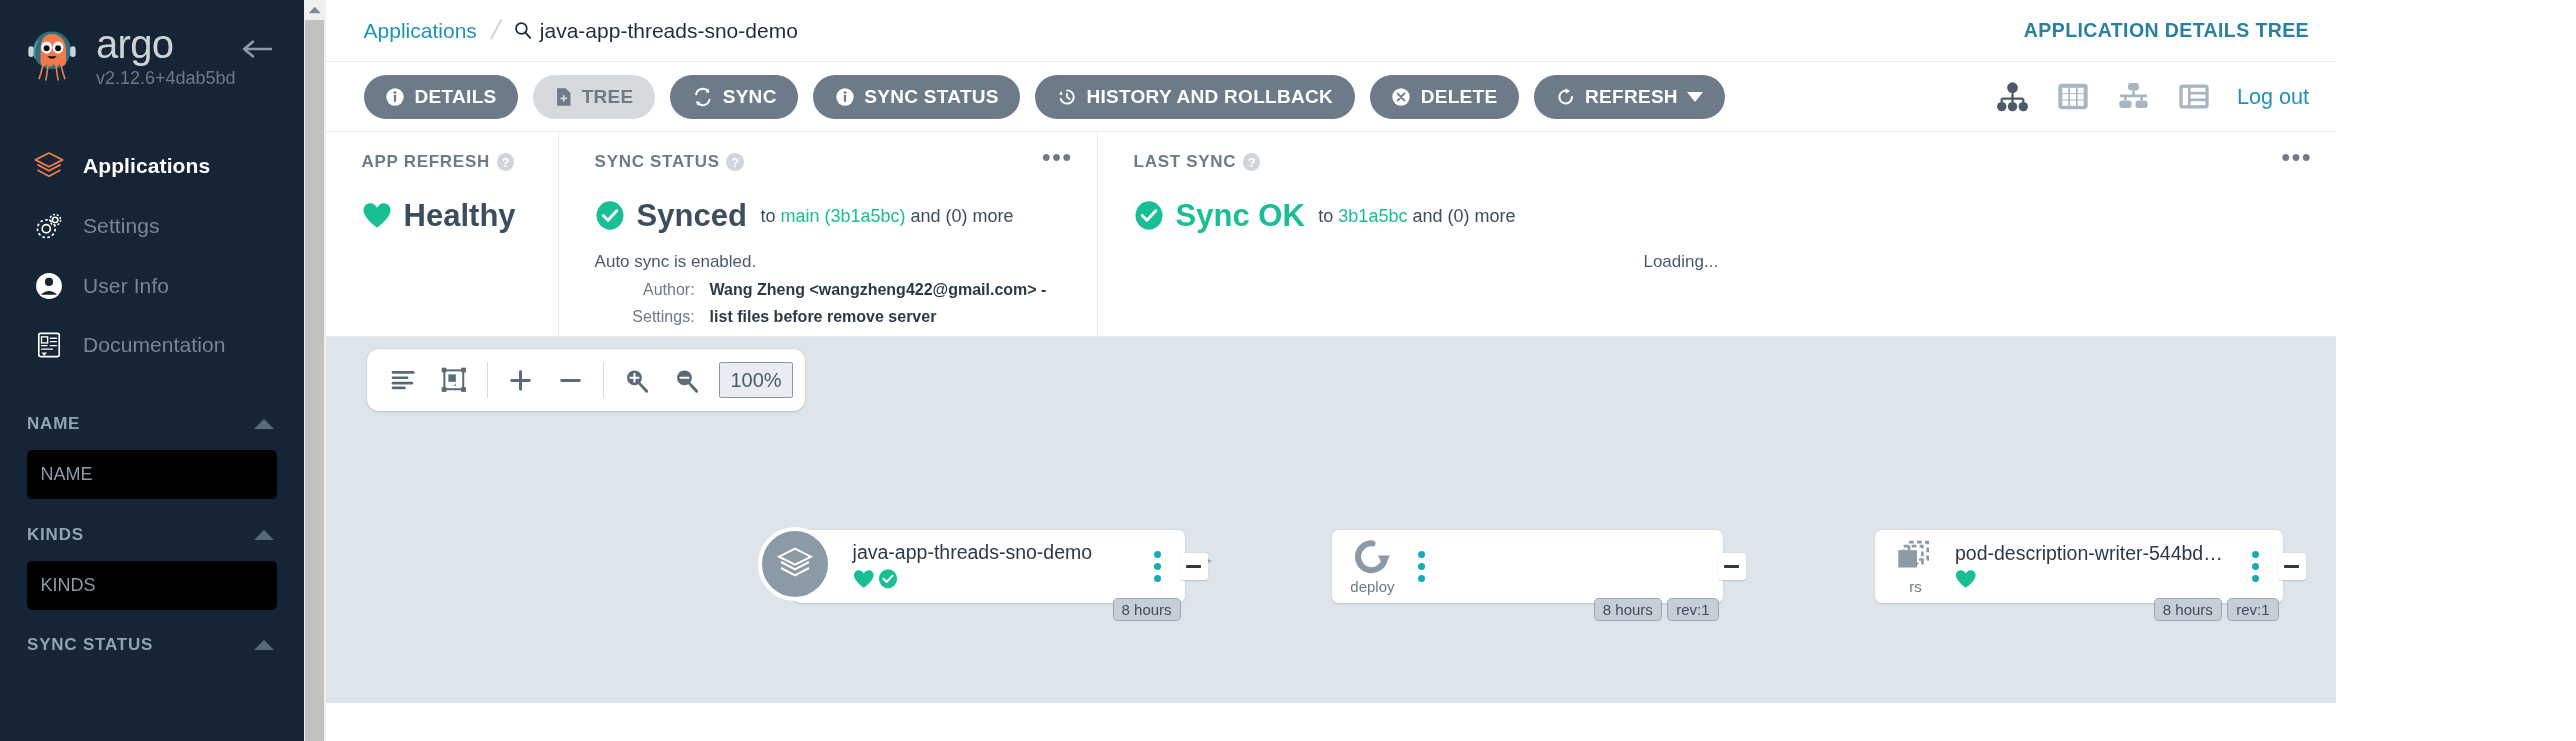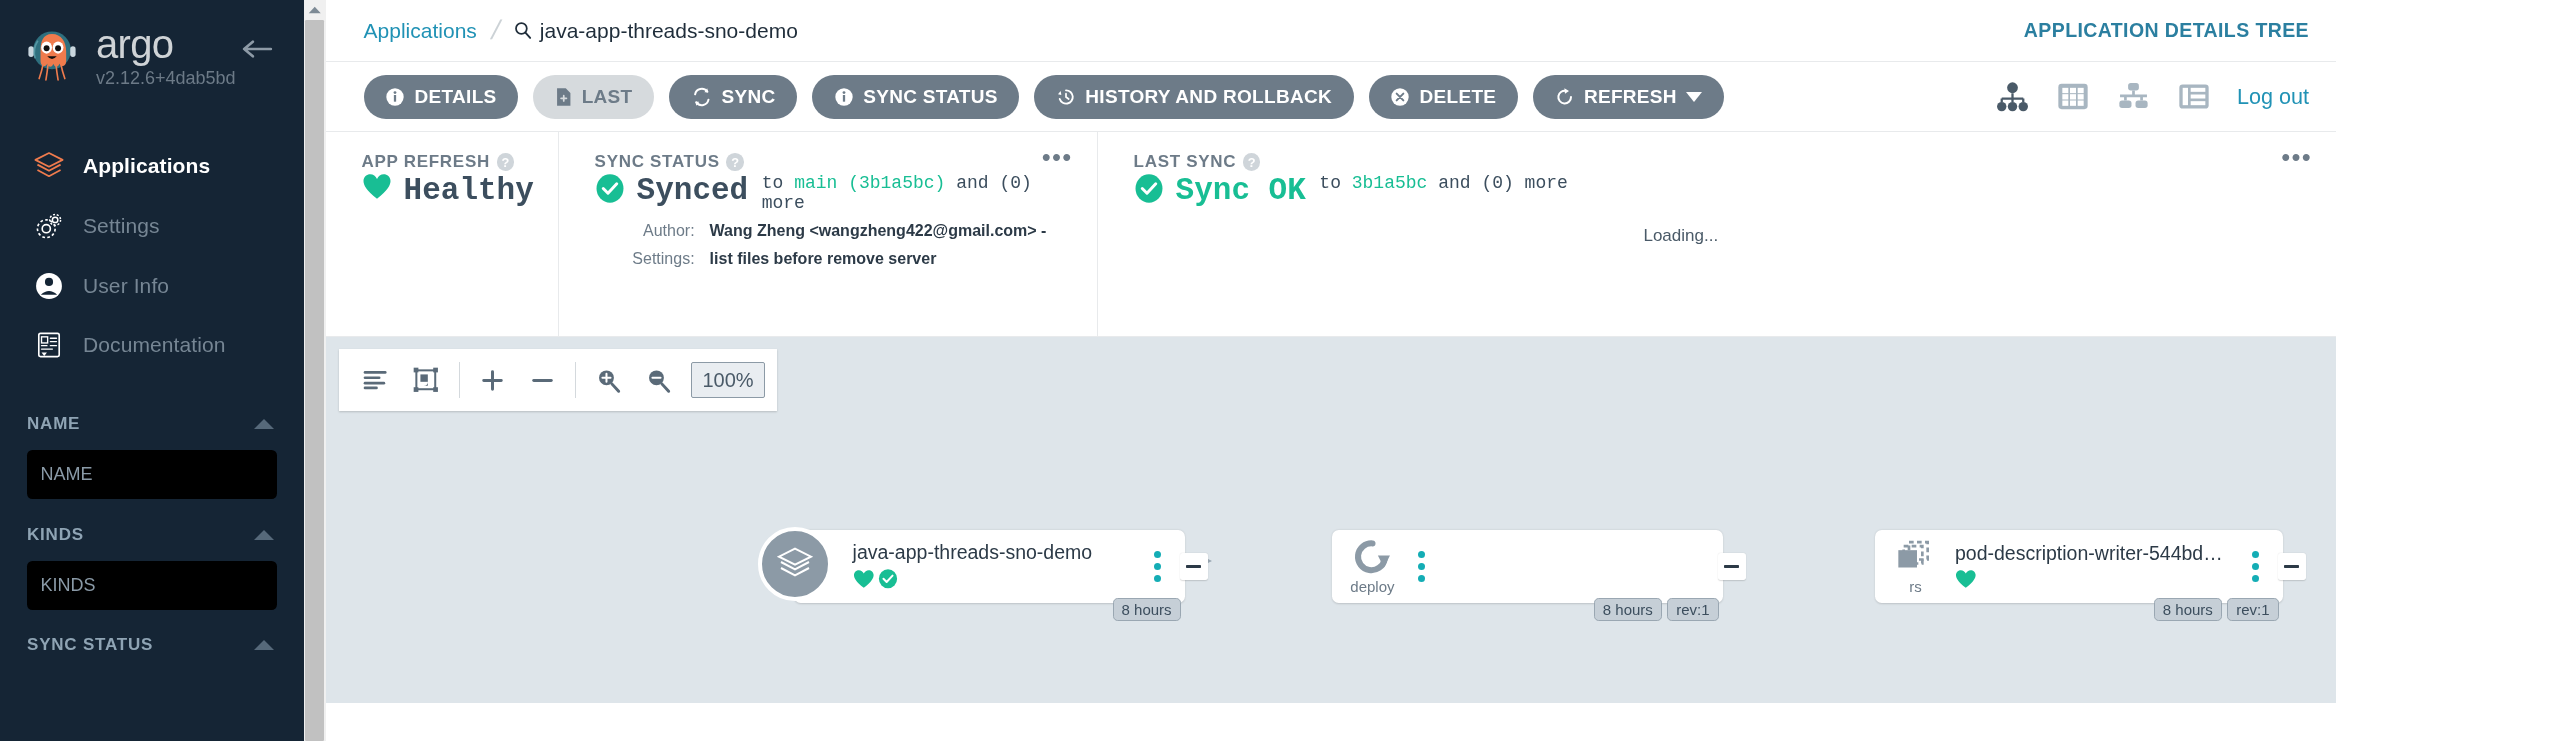--- a/index.html
+++ b/index.html
@@ -118,37 +118,37 @@
   .card-head { display: flex; align-items: center; }
   .card-title { font-size: 17px; font-weight: bold; color: #6d7b88; letter-spacing: 0.7px; }
   .help-dot {
     width: 17.5px; height: 17.5px; border-radius: 50%; background: #cfd5da;
     color: #fff; font-size: 12.8px; font-weight: bold;
     display: inline-flex; align-items: center; justify-content: center;
     margin-left: 6.7px; cursor: pointer;
   }
   .card-kebab { position: absolute; right: 24px; top: 19px; cursor: pointer; letter-spacing: 1.3px;
                 color: #6d7b88; font-size: 25.6px; line-height: 12px; }
-  .card-main { display: flex; margin-top: 1px; font-family: Liberation Mono, monospace; }
+  .card-main { display: flex; align-items: center; margin-top: 26px; }
   .big-status { font-size: 31px; color: #3c4e5e; font-weight: bold; margin-left: 12px; }
   .big-status.green { color: #18be94; }
   .sub-text { font-size: 18px; color: #3c4e5e; margin-left: 13.5px; }
   .link-green { color: #18be94; }
   .autosync { font-size: 17px; color: #4a5a68; margin-top: 17.5px; }
   .kv { display: flex; margin-top: 9.4px; font-size: 16px; }
   .kv .k { color: #6d7b88; width: 100px; text-align: right; flex: 0 0 100px; }
   .kv .v { color: #2c3a47; margin-left: 15px; font-weight: bold; }
   .succeeded { font-size: 17px; color: #3c4e5e; margin-top: 17.5px; }
   .loading { font-size: 17px; color: #4a5a68; margin-top: 17.5px; text-align: center; padding-right: 81px; }
 
   
   .graph { position: relative; flex: 1; background: #dee5ea; height: 366px; overflow: hidden; }
   .graph-toolbar {
-    position: absolute; left: 13px; top: 12px;
-    height: 62px; background: #fff; border-radius: 0;
+    position: absolute; left: 41px; top: 12px;
+    height: 62px; background: #fff; border-radius: 12px;
     display: flex; align-items: center; padding: 0 12px;
     box-shadow: 0 0.7px 2px rgba(0,0,0,.18);
   }
   .gt-btn { width: 50px; height: 50px; display: flex; align-items: center; justify-content: center; cursor: pointer; }
   .gt-div { width: 0.7px; height: 36px; background: #d4d9dd; margin: 0 8px; }
   .zoom-box {
     border: 0.7px solid #8c9aa6; background: #e9edf1; border-radius: 2px;
     padding: 5.4px 10.8px; font-size: 20px; color: #4a5a68; margin-left: 6.7px; cursor: pointer;
   }
 
@@ -334,21 +334,21 @@
         </span>
         <span>DETAILS</span>
       </div>
       <div class="btn light">
         <span class="bico">
           <svg width="17.5" height="20" viewBox="0 0 26 30">
               <path d="M3 2 H16 L23 9 V28 H3 Z" fill="#6d7b88"></path>
               <path d="M13 13 V21 M9 17 H17" stroke="#d6dadd" stroke-width="2.6" stroke-linecap="round"></path>
             </svg>
         </span>
-        <span>LAST</span>
+        <span>TREE</span>
       </div>
       <div class="btn">
         <span class="bico">
           <svg width="21.6" height="20" viewBox="0 0 32 30">
               <path d="M6 11 A10 10 0 0 1 24 7" stroke="#fff" stroke-width="3" fill="none" stroke-linecap="round"></path>
               <path d="M26 19 A10 10 0 0 1 8 23" stroke="#fff" stroke-width="3" fill="none" stroke-linecap="round"></path>
               <path d="M24 2 L26 8 L20 8 Z" fill="#fff"></path>
               <path d="M8 28 L6 22 L12 22 Z" fill="#fff"></path>
             </svg>
         </span>
@@ -473,20 +473,21 @@
                 <path d="M12 23 L19 30 L32 16" stroke="#fff" stroke-width="4.4" fill="none" stroke-linecap="round" stroke-linejoin="round"></path>
               </svg>
           </span>
           <span class="big-status">Synced</span>
           <span class="sub-text">
             <span>to</span>
             <span class="link-green">main (3b1a5bc)</span>
             <span>and (0) more</span>
           </span>
         </div>
+        <div class="autosync">Auto sync is enabled.</div>
         <div class="kv">
           <span class="k">Author:</span>
           <span class="v">Wang Zheng &lt;wangzheng422@gmail.com&gt; -</span>
         </div>
         <div class="kv">
           <span class="k">Settings:</span>
           <span class="v">list files before remove server</span>
         </div>
       </div>
 

